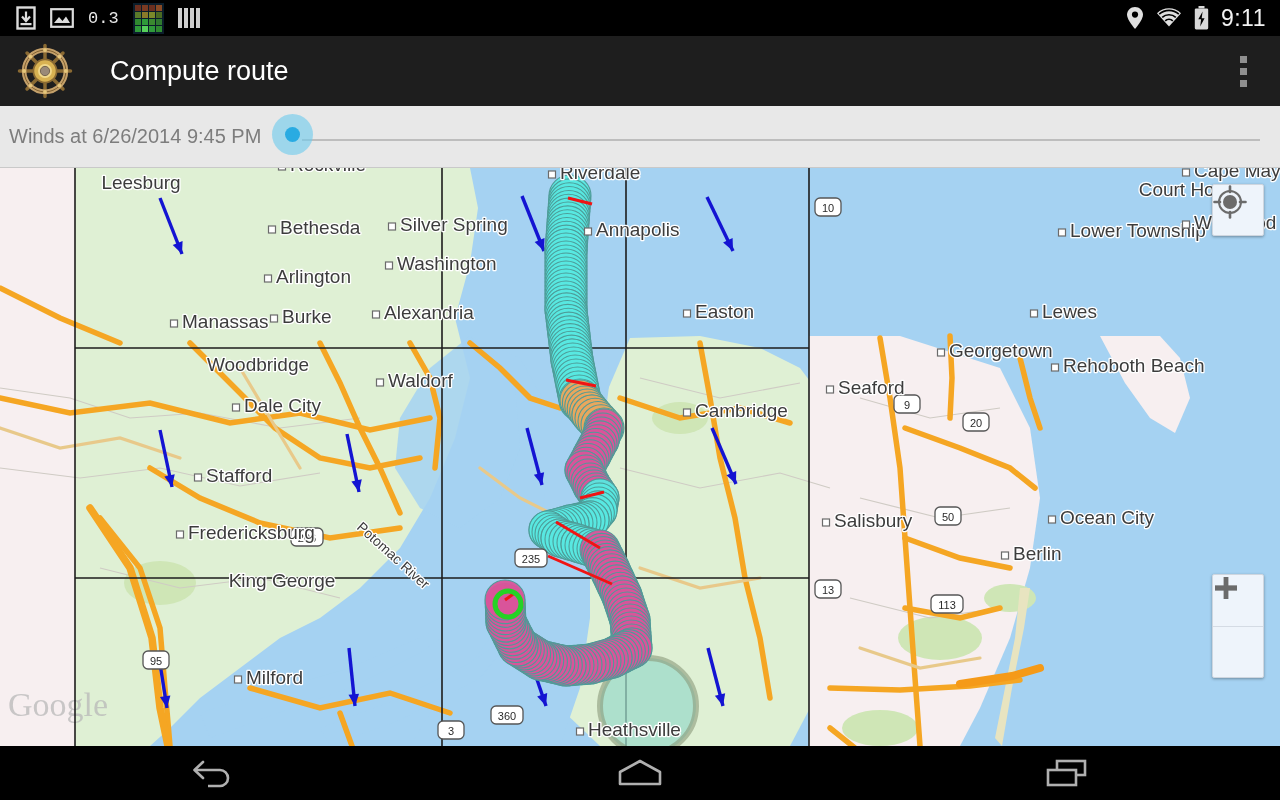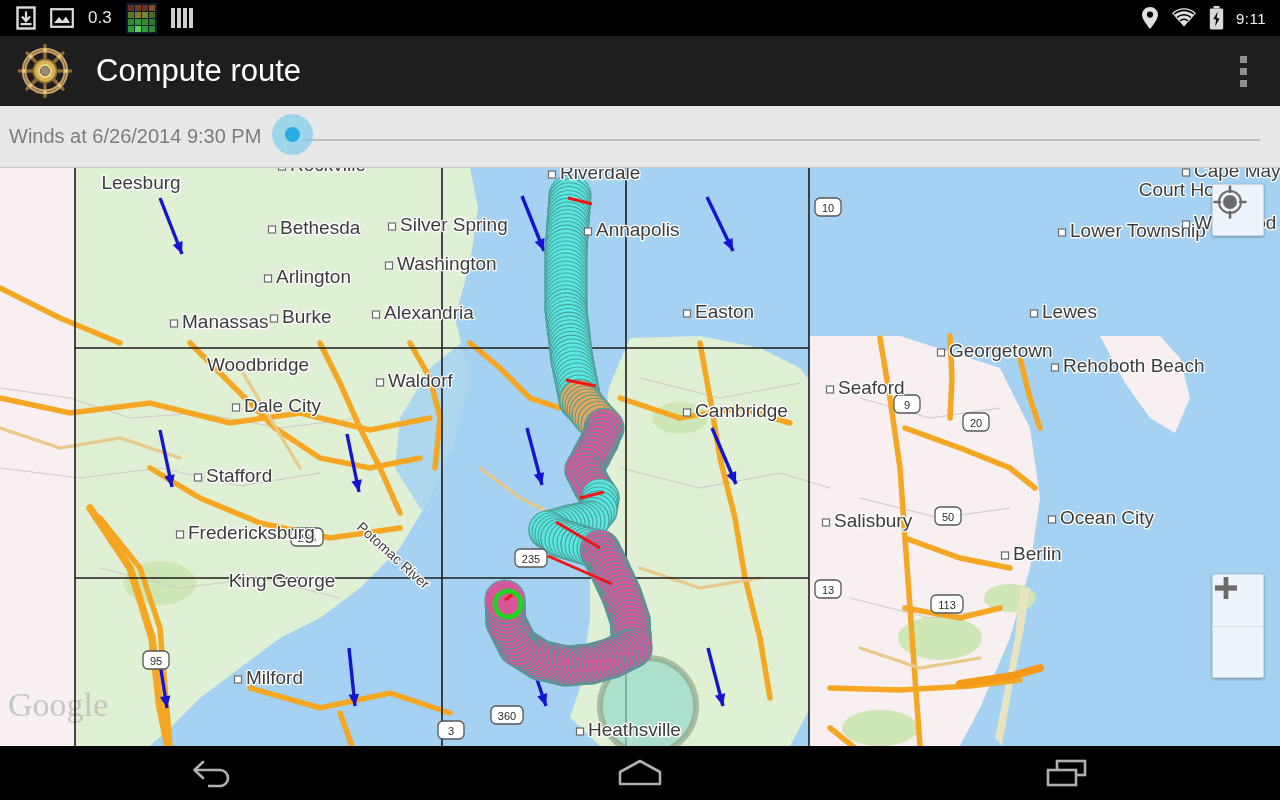--- a/index.html
+++ b/index.html
@@ -6,33 +6,33 @@
   html,body { width:1280px; height:800px; overflow:hidden; background:#000;
               font-family:"Liberation Sans", sans-serif; }
   #screen { position:relative; width:1280px; height:800px; overflow:hidden; }
 
   
   #statusbar { position:absolute; left:0; top:0; width:1280px; height:36px;
                background:#000; display:flex; align-items:center; }
   .sb-left { display:flex; align-items:center; gap:14px; padding-left:16px; }
   .sb-right { margin-left:auto; display:flex; align-items:center; gap:12px; padding-right:14px; }
   .sb-ico { display:block; }
-  .sb-clock { color:#f2f2f2; font-size:15px; letter-spacing:.5px; }
-  .sb-num { color:#e8e8e8; font-size:17px; font-family:Liberation Sans, sans-serif; }
+  .sb-clock { color:#f2f2f2; font-size:23px; letter-spacing:.5px; }
+  .sb-num { color:#e8e8e8; font-size:17px; font-family:Liberation Mono, monospace; }
   .tiles { display:grid; grid-template-columns:repeat(4,6px); grid-template-rows:repeat(4,6px);
            gap:1px; background:#0b1d2a; padding:2px; }
   .tiles i { display:block; }
   .bars { display:flex; gap:2px; align-items:flex-end; }
   .bars i { display:block; width:4px; height:20px; background:#cfcfcf; }
 
   
   #actionbar { position:absolute; left:0; top:36px; width:1280px; height:70px;
                background:#1e1e1e; display:flex; align-items:center; }
   #app-icon { width:58px; height:58px; margin-left:16px; flex:0 0 auto; }
-  #app-title { color:#fff; font-size:31px; margin-left:22px; font-weight:400; }
+  #app-title { color:#fff; font-size:27px; margin-left:36px; font-weight:400; }
   #overflow { margin-left:auto; margin-right:22px; width:30px; height:46px;
               display:flex; flex-direction:column; justify-content:center;
               align-items:center; gap:5px; cursor:pointer; }
   #overflow i { width:7px; height:7px; background:#8f8f8f; display:block; }
 
   
   #sliderbar { position:absolute; left:0; top:106px; width:1280px; height:62px;
                background:#e8e8e8; border-bottom:1px solid #c9c9c9; }
   #wind-label { position:absolute; left:9px; top:19px; font-size:20px; color:#7d7d7d; }
   #slider-track { position:absolute; left:302px; top:139px; width:958px; height:2px;
@@ -171,21 +171,21 @@
     </svg>
     <span id="app-title">Compute route</span>
     <div id="overflow">
       <i></i>
         <i></i>
         <i></i>
     </div>
   </div>
 
   <div id="sliderbar">
-    <span id="wind-label">Winds at 6/26/2014 9:30 PM</span>
+    <span id="wind-label">Winds at 6/26/2014 9:45 PM</span>
   </div>
   <div id="slider-track"></div>
   <div id="slider-halo"></div>
   <div id="slider-thumb"></div>
 
   <div id="map">
     <svg width="1280" height="578" viewBox="0 0 1280 578">
 
       <rect x="0" y="0" width="1280" height="578" fill="#a5d2f2"></rect>
 

